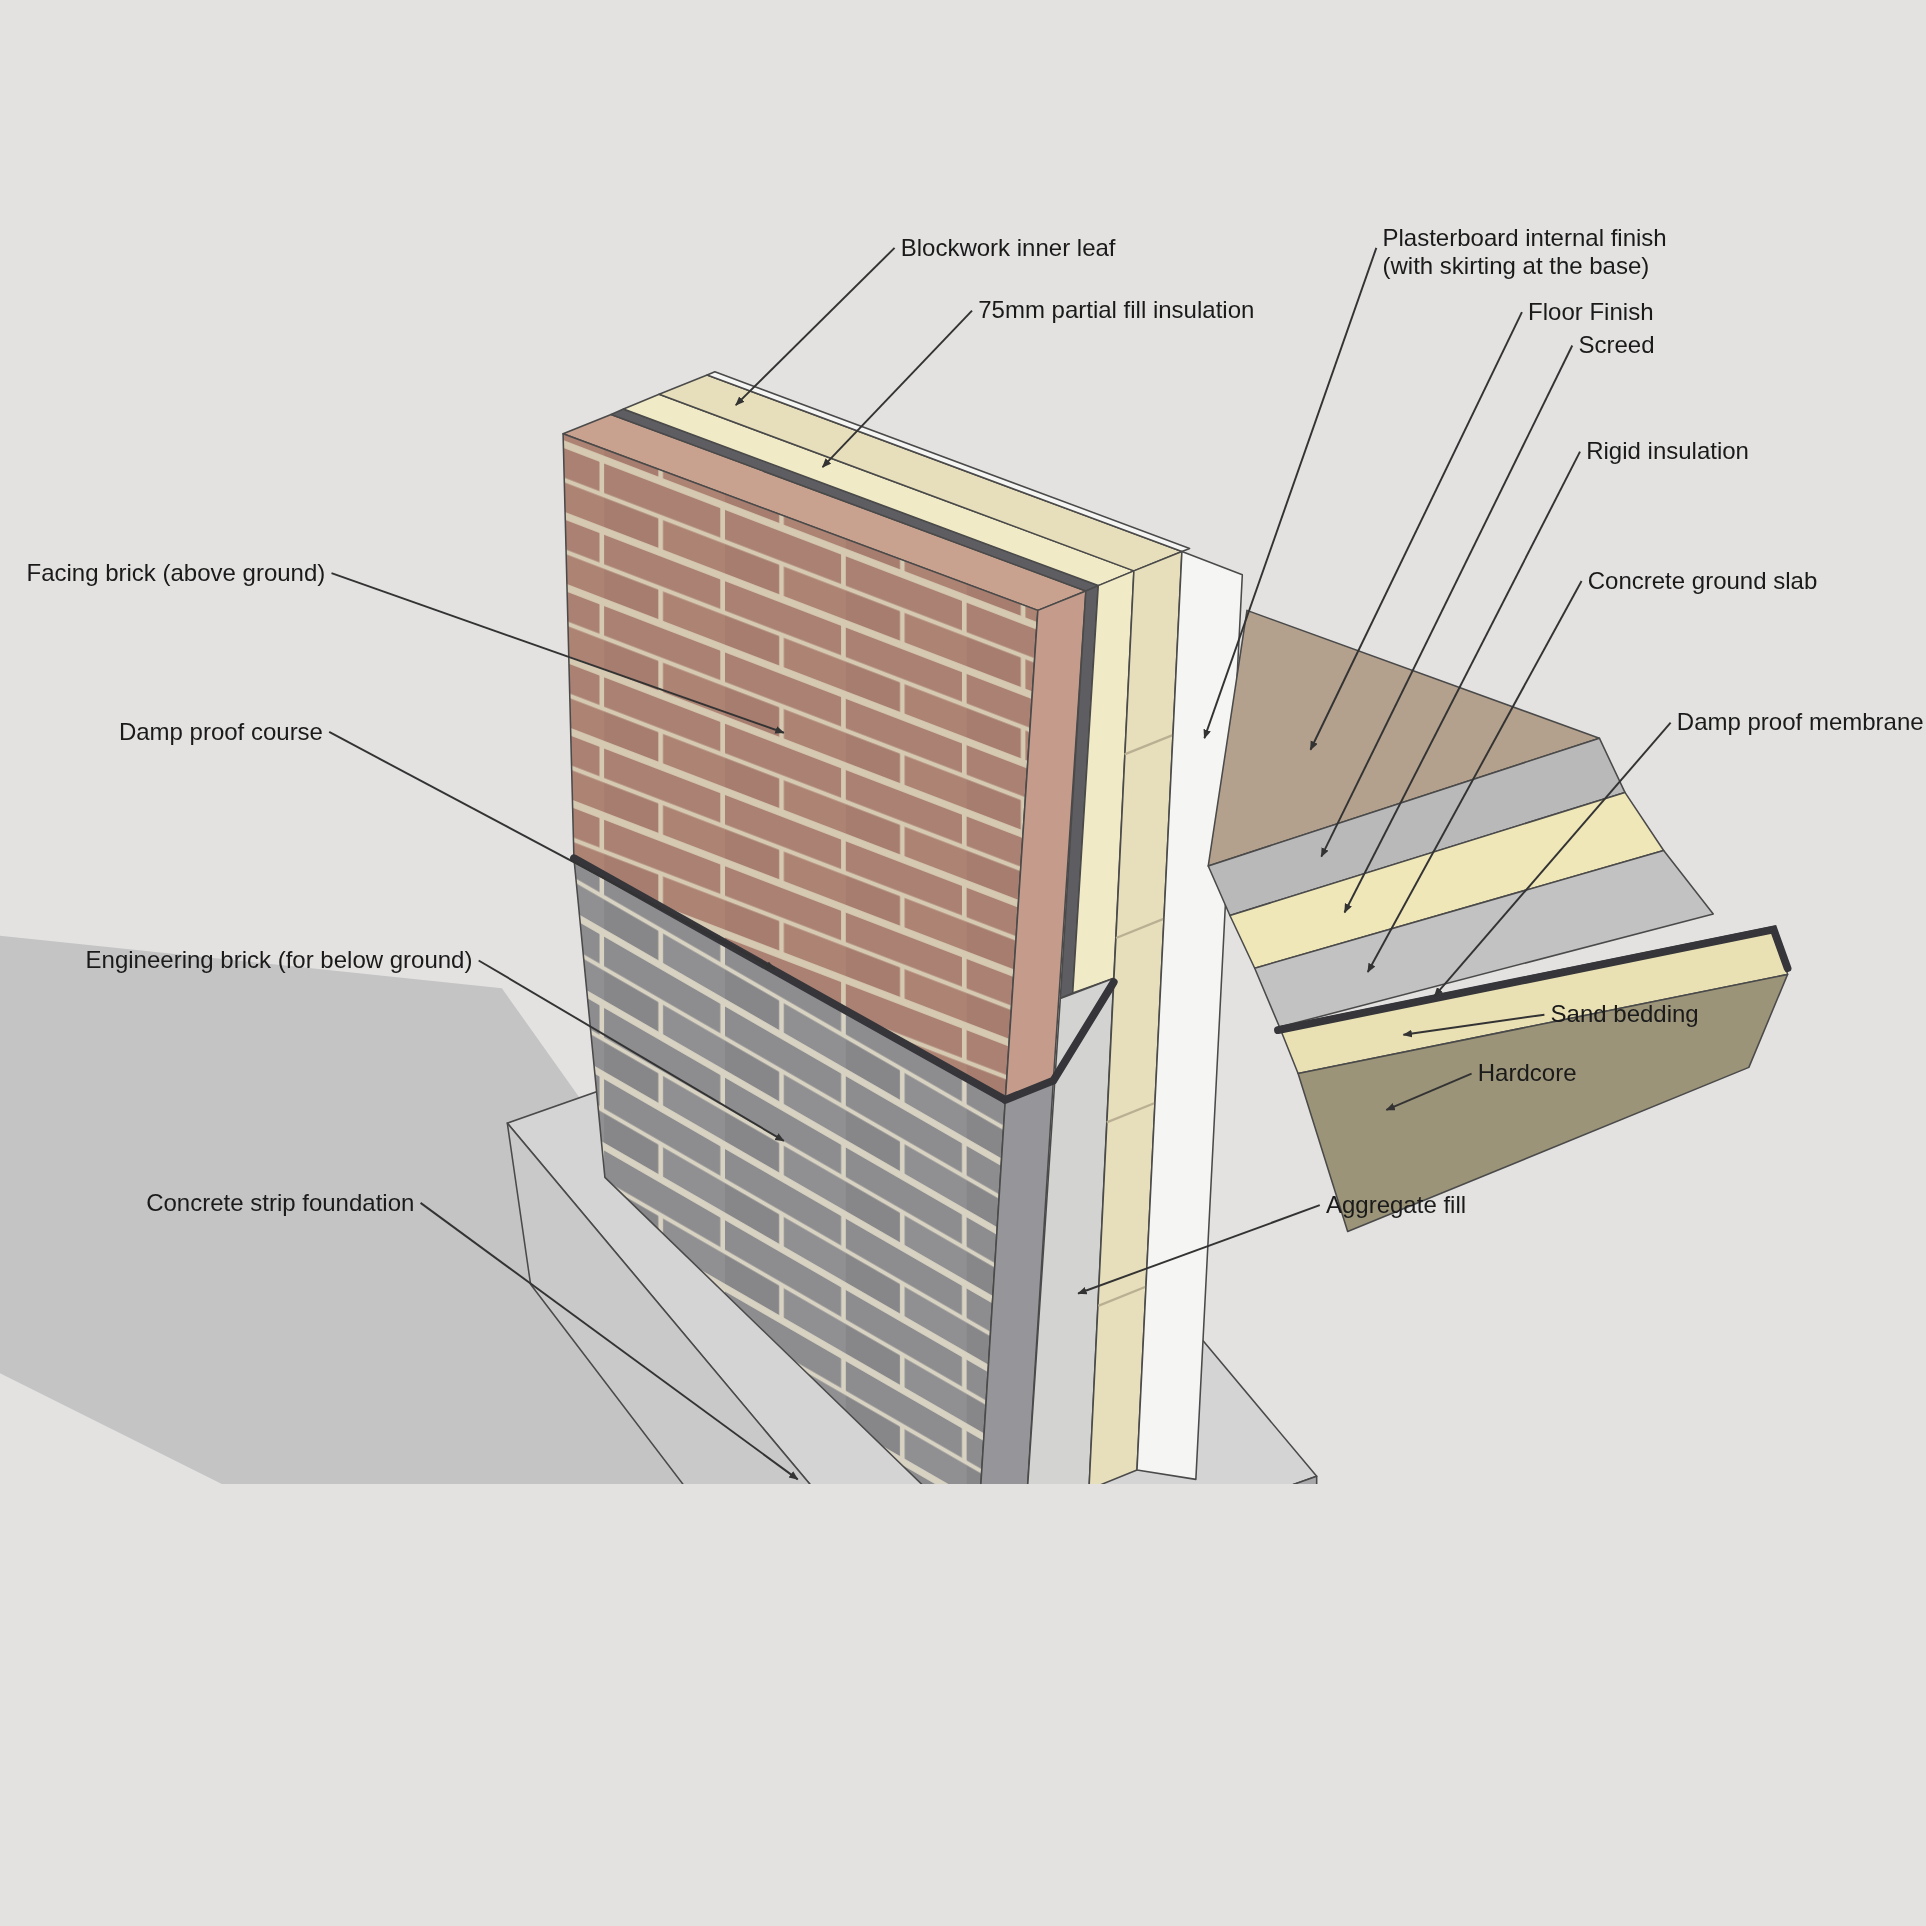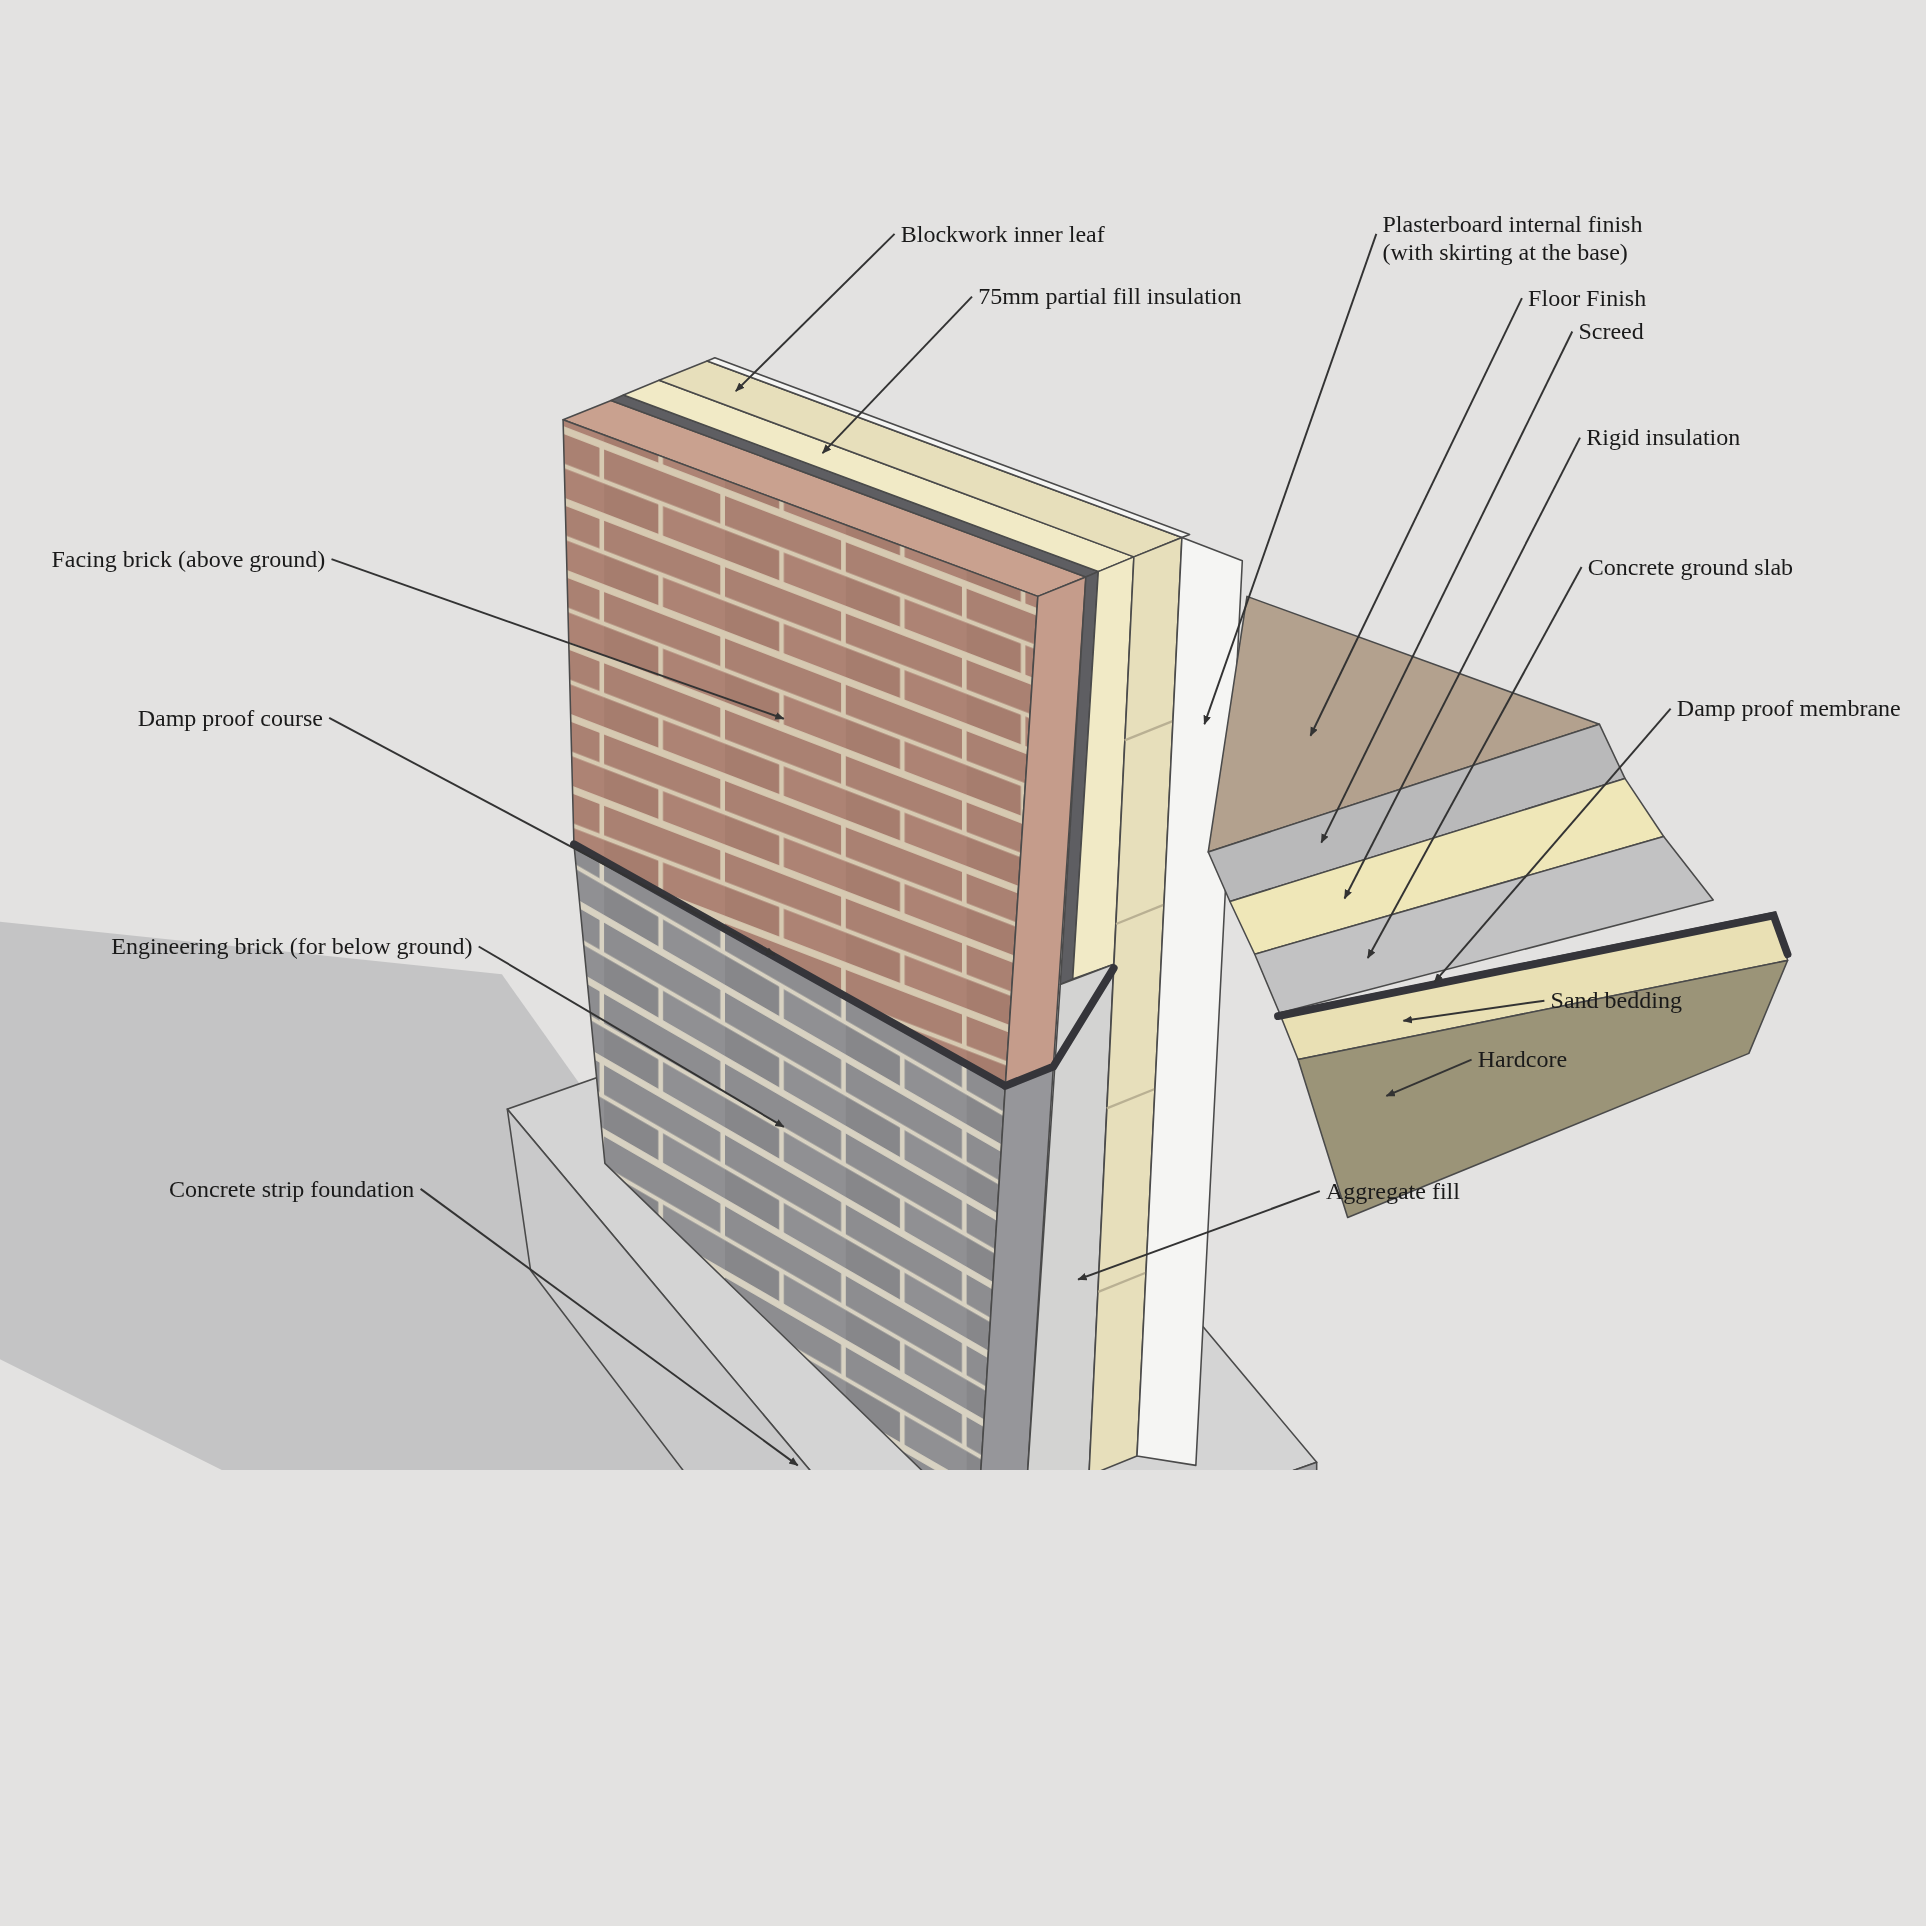--- a/index.html
+++ b/index.html
@@ -1,16 +1,16 @@
 <!DOCTYPE html>
 <html style="font-size:12.4px"><head>
 <meta charset="utf-8">
 <style>
   html,body{margin:0;padding:0;background:#e3e2e1;}
-  .stage{width:1927px;height:1470px;position:relative;font-family:Liberation Serif, serif;}
+  .stage{width:1927px;height:1470px;position:relative;font-family:Liberation Sans, sans-serif;margin-top:14px;}
   svg{display:block;}
   .face{stroke:#4a4a4a;stroke-width:2;stroke-linejoin:round;}
   .joint{stroke:#b9b093;stroke-width:3;}
   .heavy{stroke:#35353a;stroke-width:10;fill:none;stroke-linecap:round;}
   .leader{stroke:#333333;stroke-width:2.5;fill:none;}
   .lbl{font-size:31px;fill:#1a1a1a;}
 </style>
 </head>
 <body>
 

